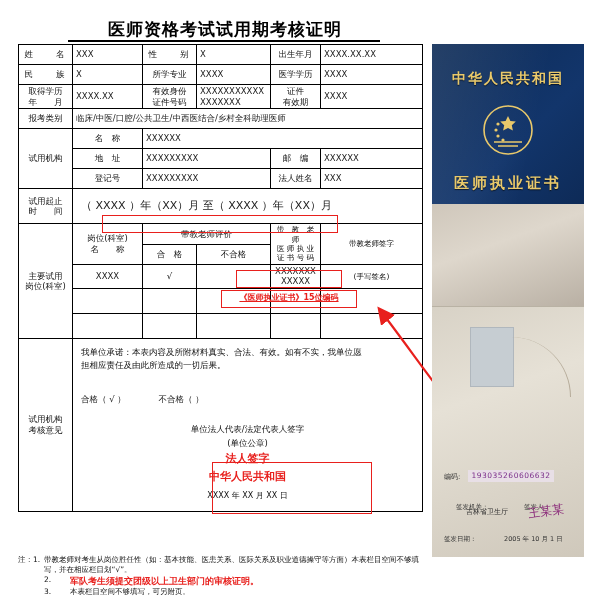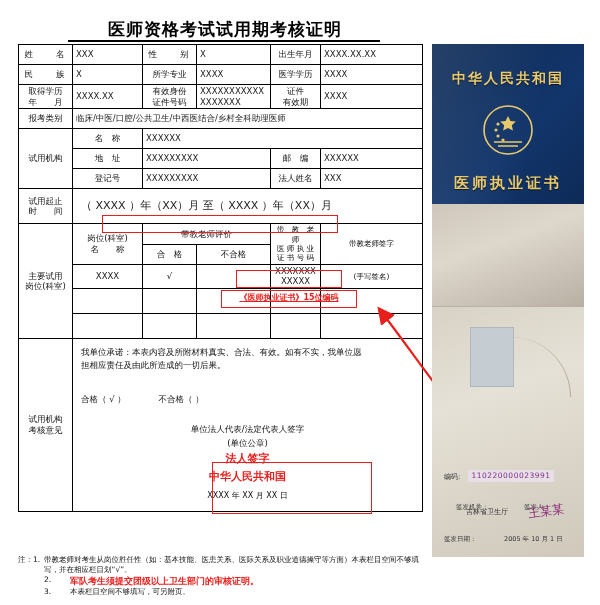--- a/index.html
+++ b/index.html
@@ -308,21 +308,21 @@
         <path d="M12 38 h28 M16 42 h20" stroke="#e9c96b" stroke-width="1.4"></path>
       </svg>
       <div class="cert-name">医师执业证书</div>
       <div class="cert-inner"></div>
     </div>
 
     <div class="cert-page">
       <div class="photo-slot"></div>
       <div class="curve"></div>
       <div class="idline">编码:</div>
-      <div class="idnum">110220000023991</div>
+      <div class="idnum">193035260606632</div>
       <div class="sealline" style="left:24px;top:196px">签发机关：</div>
       <div class="sealline" style="left:92px;top:196px">签发人：</div>
       <div class="issuer">吉林省卫生厅</div>
       <div class="seal-red">王某某</div>
       <div class="datel">签发日期：</div>
       <div class="dater">2005 年 10 月 1 日</div>
     </div>
   </div>
 
 </div>

